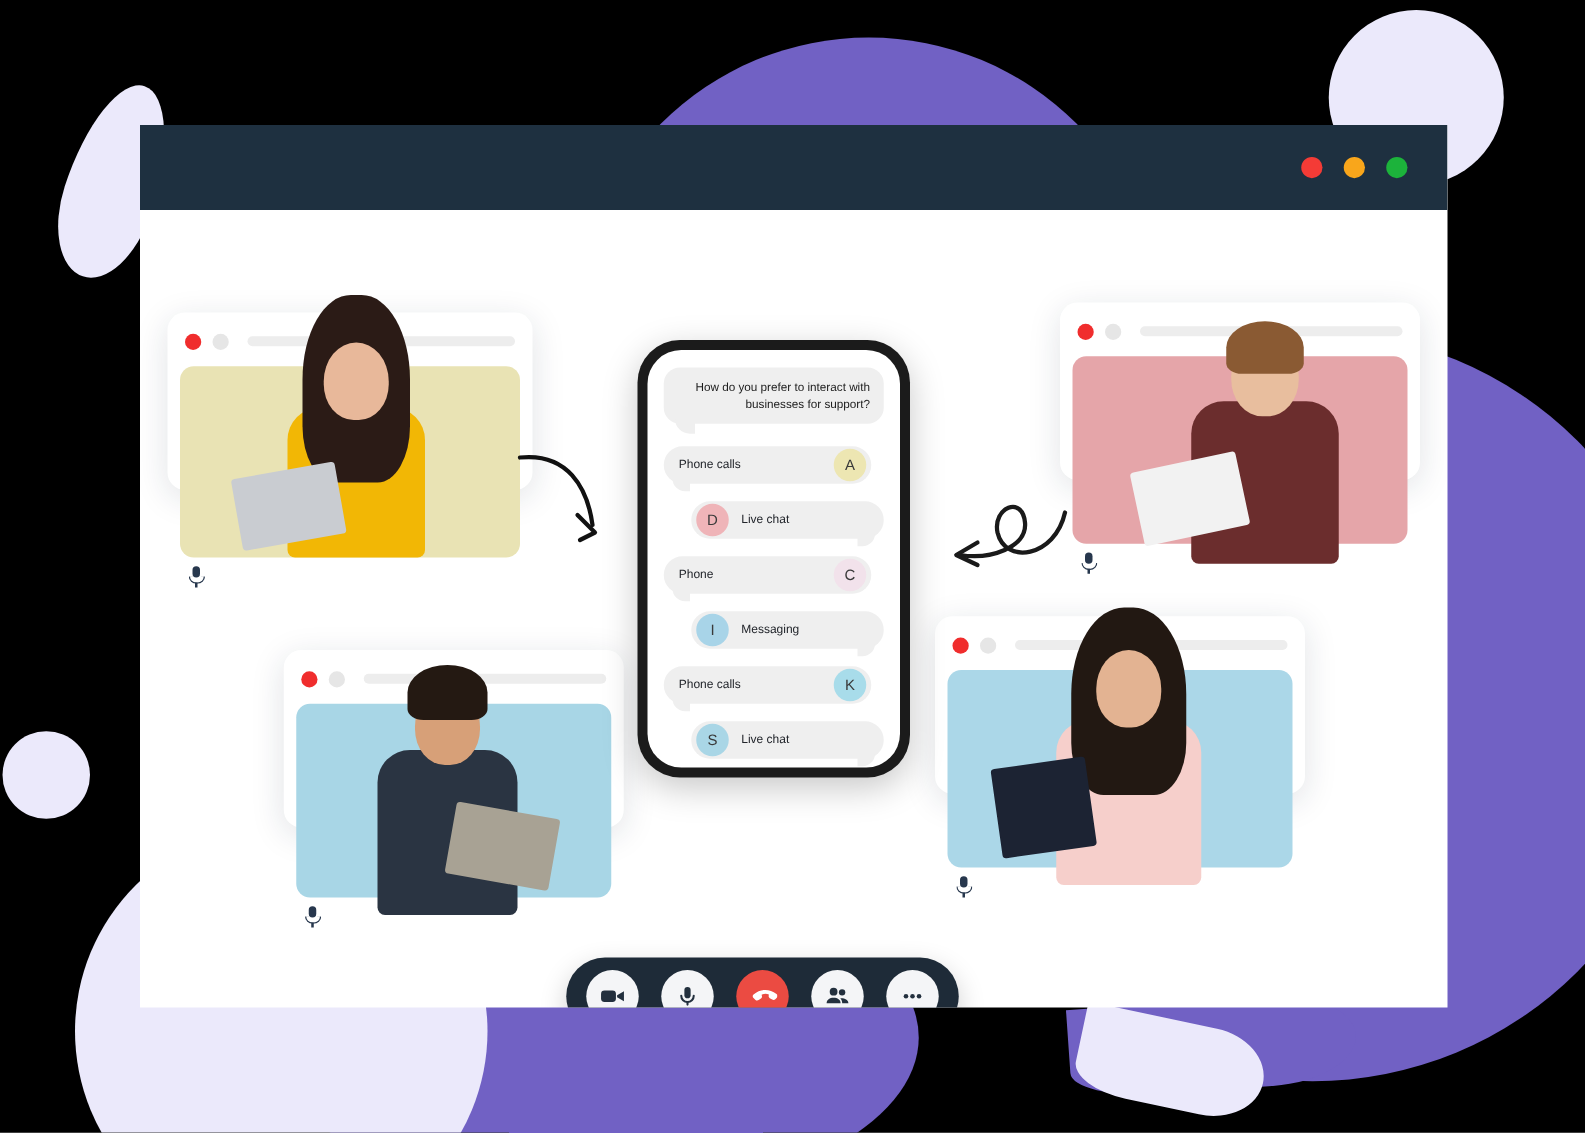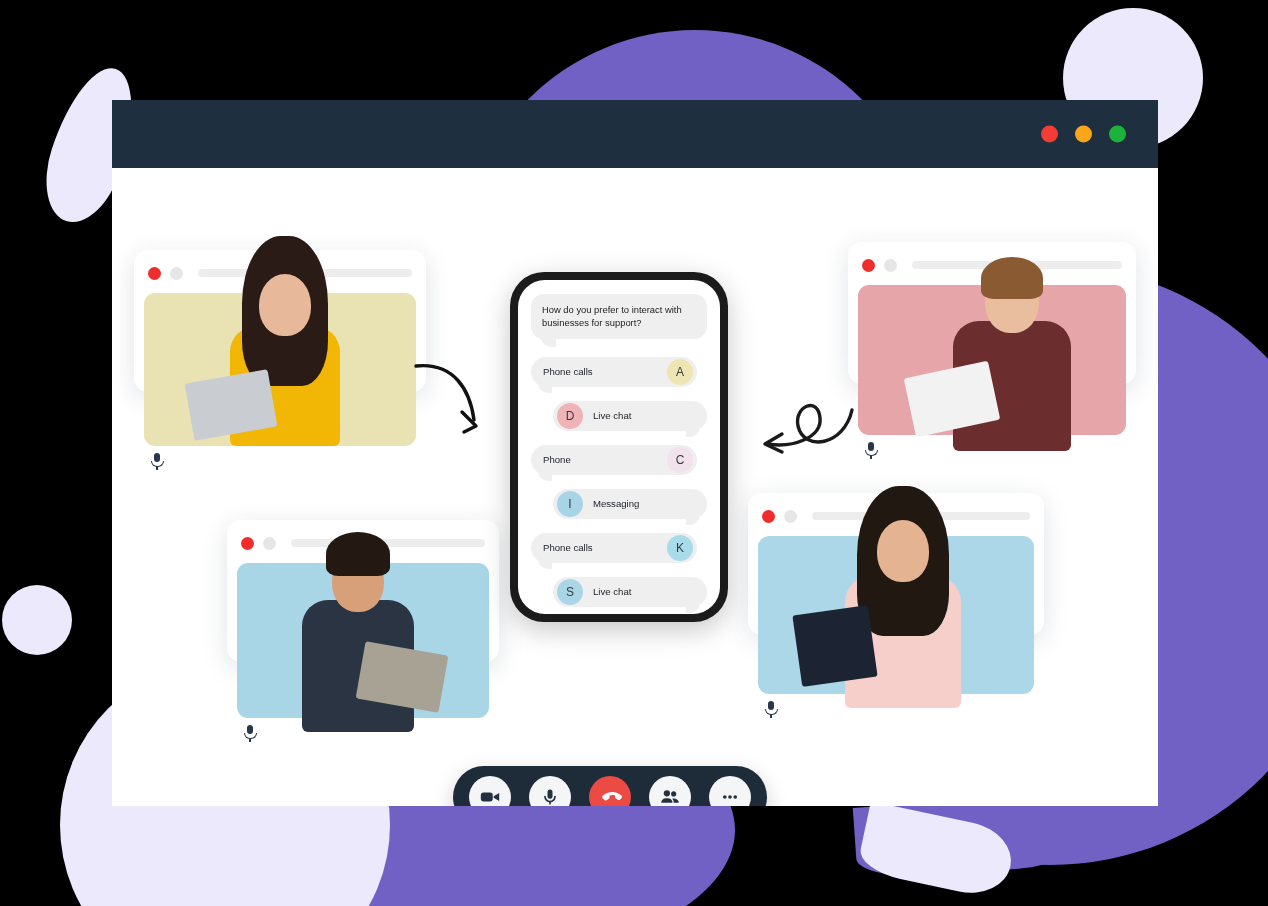--- a/index.html
+++ b/index.html
@@ -27,21 +27,21 @@
       transform:rotate(18deg);}
   .swoosh-purple{position:absolute;left:855px;top:800px;width:230px;height:72px;
       background:#7161C4;border-radius:0 60% 60% 60%/0 100% 100% 60%;
       transform:rotate(-4deg);}
   .swoosh-lav{position:absolute;left:862px;top:816px;width:150px;height:70px;
       background:#EBE9FB;border-radius:0 60% 60% 60%/0 100% 100% 60%;
       transform:rotate(12deg);}
 
   
   .window{position:absolute;left:112px;top:100px;width:1046px;height:706px;
-      background:#ffffff;overflow:hidden;}
+      background:#ffffff;overflow:hidden;text-align:right;}
   .titlebar{height:68px;background:#1E3040;position:relative;}
   .traffic{position:absolute;right:32px;top:50%;transform:translateY(-50%);
       display:flex;gap:17px;align-items:center;}
   .dot{width:17px;height:17px;border-radius:50%;}
   .dot.red{background:#F43B36;}
   .dot.amber{background:#F9A61B;}
   .dot.green{background:#1CB33B;}
 
   .stage{position:relative;width:100%;height:638px;}
 

